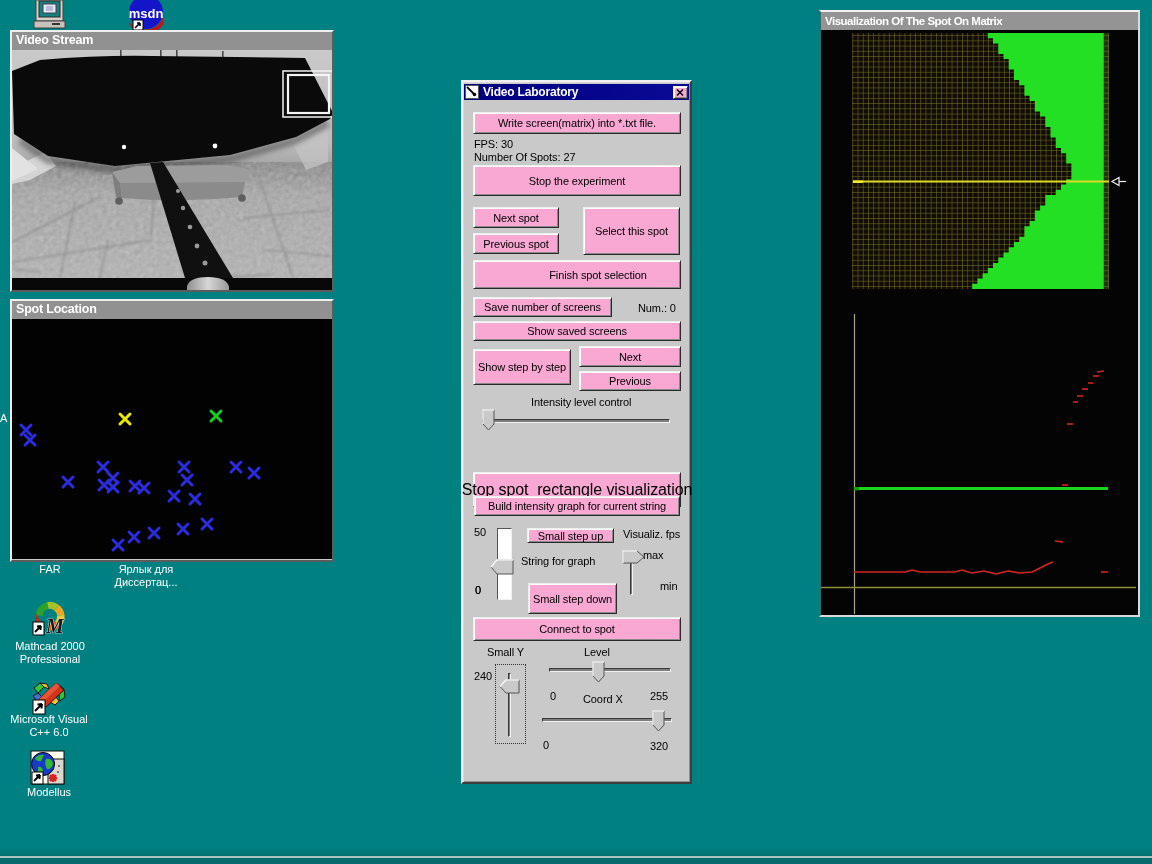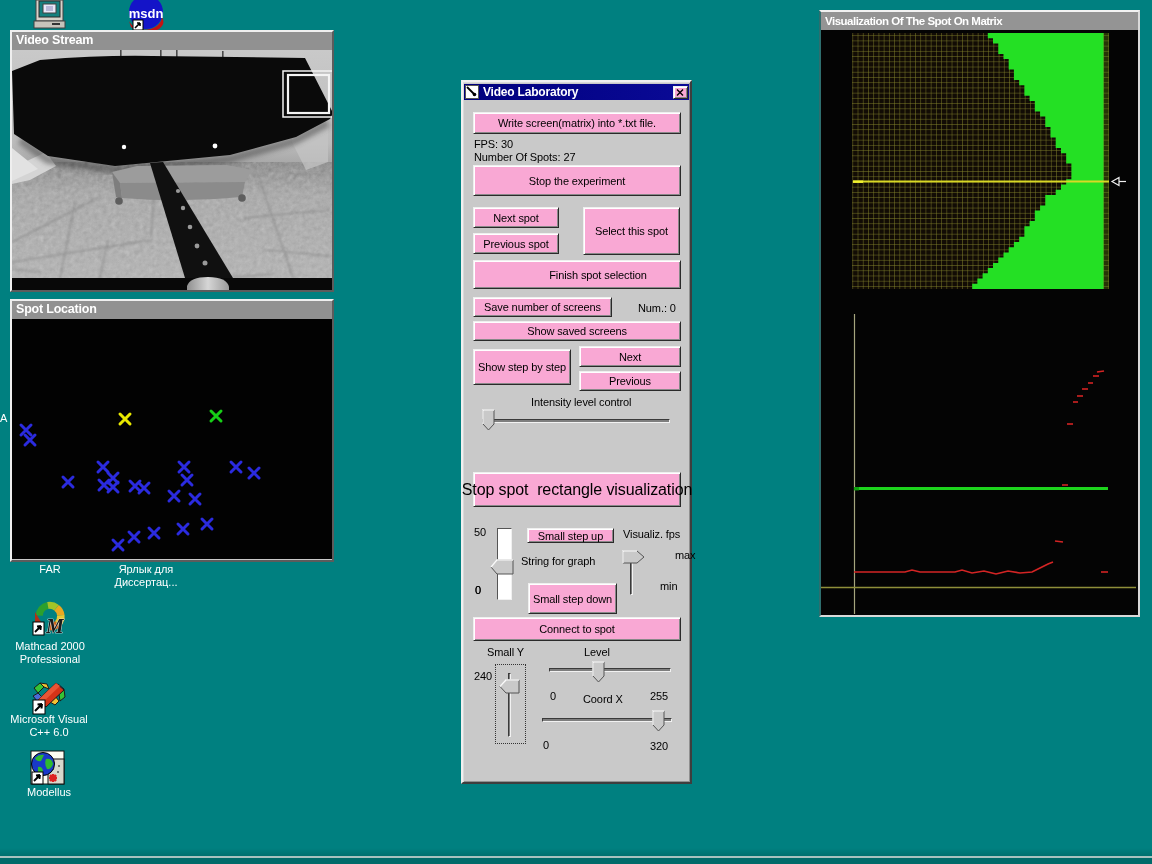--- a/index.html
+++ b/index.html
@@ -288,30 +288,31 @@
     <div class="btn" style="left:116px;top:264px;width:102px;height:21px;font-size:11px;">Next</div>
     <div class="btn" style="left:10px;top:267px;width:98px;height:36px;font-size:11px;">Show step by step</div>
     <div class="btn" style="left:116px;top:289px;width:102px;height:20px;font-size:11px;">Previous</div>
     <div class="lbl" style="left:68px;top:314px;font-size:11px;">Intensity level control</div>
     <div class="trk" style="left:19px;top:337px;width:188px;height:4px;"></div>
     <svg style="position:absolute;left:19px;top:327px" width="13" height="22" viewBox="0 0 13 22">
       <path d="M1,1 L12,1 L12,15 L6.5,21 L1,15 Z" fill="#c9c9c9" stroke="#555" stroke-width="1"></path>
       <path d="M1,15 L1,1 L12,1" fill="none" stroke="#fdfdfd" stroke-width="1.4"></path>
     </svg>
     <div class="btn" style="left:10px;top:358px;width:208px;height:35px;font-size:16px;margin-top:32px;">Stop spot  rectangle visualization</div>
+    <div class="btn" style="left:11px;top:414px;width:206px;height:20px;font-size:11px;">Build intensity graph for current string</div>
     <div class="lbl" style="left:11px;top:444px;font-size:11px;">50</div>
     <div style="position:absolute;left:34px;top:446px;width:15px;height:72px;background:#fff;border:1px solid;border-color:#555 #f0f0f0 #f0f0f0 #555;box-sizing:border-box;"></div>
     <svg style="position:absolute;left:27px;top:477px" width="24" height="16" viewBox="0 0 24 16">
       <path d="M1,8.0 L7,1 L23,1 L23,15 L7,15 Z" fill="#c9c9c9" stroke="#555" stroke-width="1"></path>
       <path d="M1,8.0 L7,1 L23,1" fill="none" stroke="#fdfdfd" stroke-width="1.4"></path>
     </svg>
     <div class="btn" style="left:64px;top:446px;width:87px;height:15px;font-size:11px;">Small step up</div>
     <div class="lbl" style="left:160px;top:446px;font-size:11px;">Visualiz. fps</div>
     <div class="lbl" style="left:58px;top:473px;font-size:11px;">String for graph</div>
-    <div class="lbl" style="left:212px;top:467px;font-size:11px;">max</div>
+    <div class="lbl" style="left:180px;top:467px;font-size:11px;">max</div>
     <div class="lbl" style="left:197px;top:498px;font-size:11px;">min</div>
     <div class="trk" style="left:167px;top:473px;width:3px;height:40px;"></div>
     <svg style="position:absolute;left:159px;top:468px" width="23" height="14" viewBox="0 0 23 14">
       <path d="M1,1 L15,1 L22,7 L15,13 L1,13 Z" fill="#c9c9c9" stroke="#555" stroke-width="1"></path>
       <path d="M1,13 L1,1 L15,1" fill="none" stroke="#fdfdfd" stroke-width="1.4"></path>
     </svg>
     <div class="lbl" style="left:12px;top:502px;font-size:11px;">0</div>
     <div class="btn" style="left:65px;top:501px;width:89px;height:31px;font-size:11px;">Small step down</div>
     <div class="btn" style="left:10px;top:535px;width:208px;height:24px;font-size:11px;">Connect to spot</div>
     <div class="lbl" style="left:24px;top:564px;font-size:11px;">Small Y</div>

